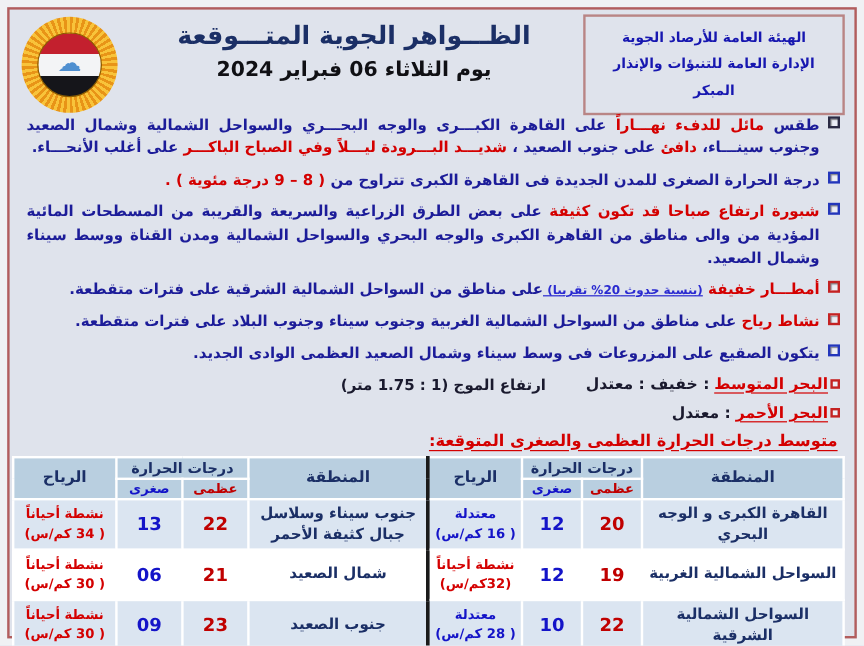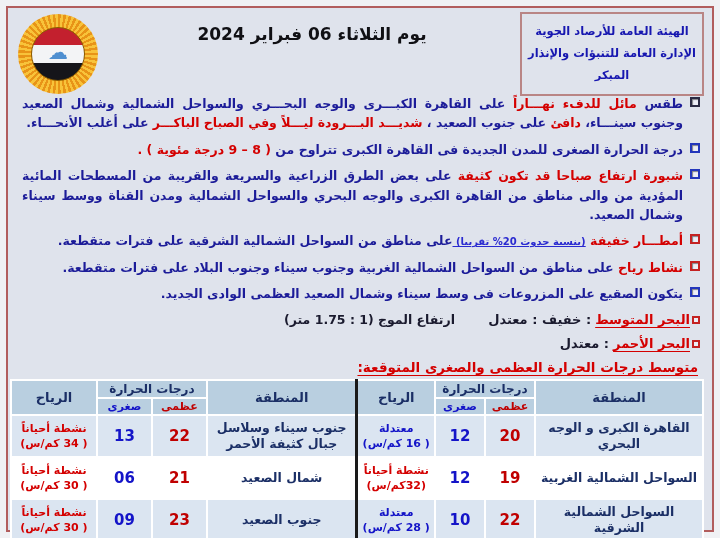--- a/index.html
+++ b/index.html
@@ -10,21 +10,21 @@
     position:relative; overflow:hidden;
   }
   .frame {
     position:absolute; left:6px; top:6px; width:708px; height:526px;
     border:2px solid #b25d5d; background:#dfe3ec;
     padding:4px 8px 2px 8px;
   }
   
   .header { display:flex; direction:rtl; align-items:flex-start; height:76px; }
   .org-box {
-    width:184px; border:2px solid #b98585; padding:7px 6px;
+    width:218px; border:2px solid #b98585; padding:7px 6px;
     color:#1717b0; font-size:11.5px; font-weight:bold; text-align:center;
     line-height:1.9; background:#dfe3ec;
   }
   .title-block { flex:1; text-align:center; padding-top:6px; }
   .main-title { font-size:21px; font-weight:bold; color:#1b2f66; letter-spacing:0; }
   .date-line  { font-size:17px; font-weight:bold; color:#101014; margin-top:6px; }
   .logo {
     width:80px; height:80px; border-radius:50%;
     background:repeating-conic-gradient(#e89417 0deg 4deg, #f8c33a 4deg 8deg);
     position:relative; margin:2px 6px 0 2px; flex:0 0 auto;
@@ -102,20 +102,21 @@
 <body>
 
 <div class="frame">
 
   <div class="header">
     <div class="org-box">
       <div>الهيئة العامة للأرصاد الجوية</div>
       <div>الإدارة العامة للتنبؤات والإنذار المبكر</div>
     </div>
     <div class="title-block">
+      <div class="main-title">الظـــواهر الجوية المتـــوقعة</div>
       <div class="date-line">يوم الثلاثاء 06 فبراير 2024</div>
     </div>
     <div class="logo">
       <div class="logo-inner">
         <div class="logo-cloud">☁</div>
       </div>
     </div>
   </div>
 
   <div class="bullets">

